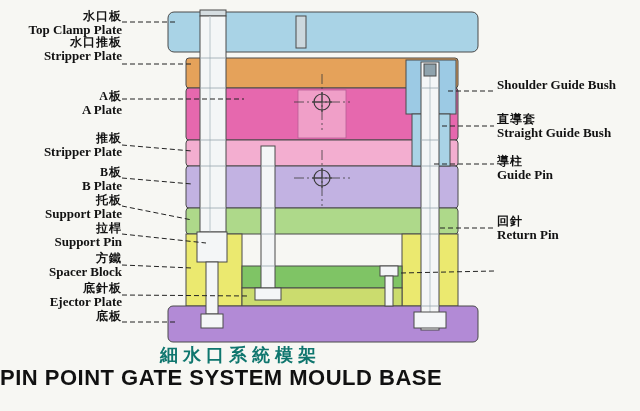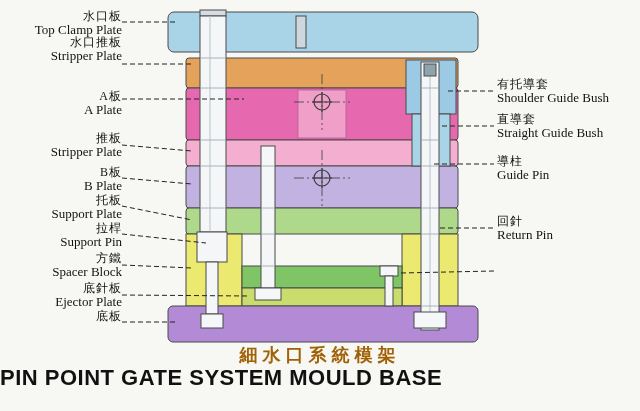--- a/index.html
+++ b/index.html
@@ -1,25 +1,25 @@
 <!DOCTYPE html>
 <html><head>
 <meta charset="utf-8">
 <style>
   html,body{margin:0;padding:0;background:#e9e9e6}
   .page{position:relative;width:640px;height:411px;background:#f7f7f3;overflow:hidden;
         font-family:"Liberation Serif",serif}
   .diagram{position:absolute;left:0;top:0}
-  .lbl{position:absolute;font-weight:normal;color:#121212;line-height:13px}
+  .lbl{position:absolute;font-weight:bold;color:#121212;line-height:13px}
   .lbl .zh{font-size:12px;letter-spacing:1px}
   .lbl .en{font-size:13px}
   .lbl.left{left:0;width:122px;text-align:right}
   .lbl.right{left:497px;width:142px;text-align:left}
-  .title-zh{position:absolute;top:343px;left:160px;width:320px;text-align:center;
-            font-size:18px;font-weight:bold;letter-spacing:5px;color:#a16207}
+  .title-zh{position:absolute;top:343px;left:160px;width:320px;
+            font-size:18px;font-weight:bold;letter-spacing:5px;color:#0f766e}
   .title-en{position:absolute;top:365px;left:0;width:640px;
             font-size:22px;font-weight:bold;font-family:"Liberation Sans",sans-serif;
             letter-spacing:.5px;color:#111}
 </style>
 </head>
 <body>
 
 <div class="page">
 
   <svg class="diagram" width="640" height="411" viewBox="0 0 640 411">
@@ -152,21 +152,20 @@
   </div>
   <div class="lbl left" style="top:282px">
     <div class="zh">底針板</div>
     <div class="en">Ejector Plate</div>
   </div>
   <div class="lbl left" style="top:310px">
     <div class="zh">底板</div>
   </div>
 
   <div class="lbl right" style="top:78px">
-    <div class="zh">有托導套</div>
     <div class="en">Shoulder Guide Bush</div>
   </div>
   <div class="lbl right" style="top:113px">
     <div class="zh">直導套</div>
     <div class="en">Straight Guide Bush</div>
   </div>
   <div class="lbl right" style="top:155px">
     <div class="zh">導柱</div>
     <div class="en">Guide Pin</div>
   </div>

